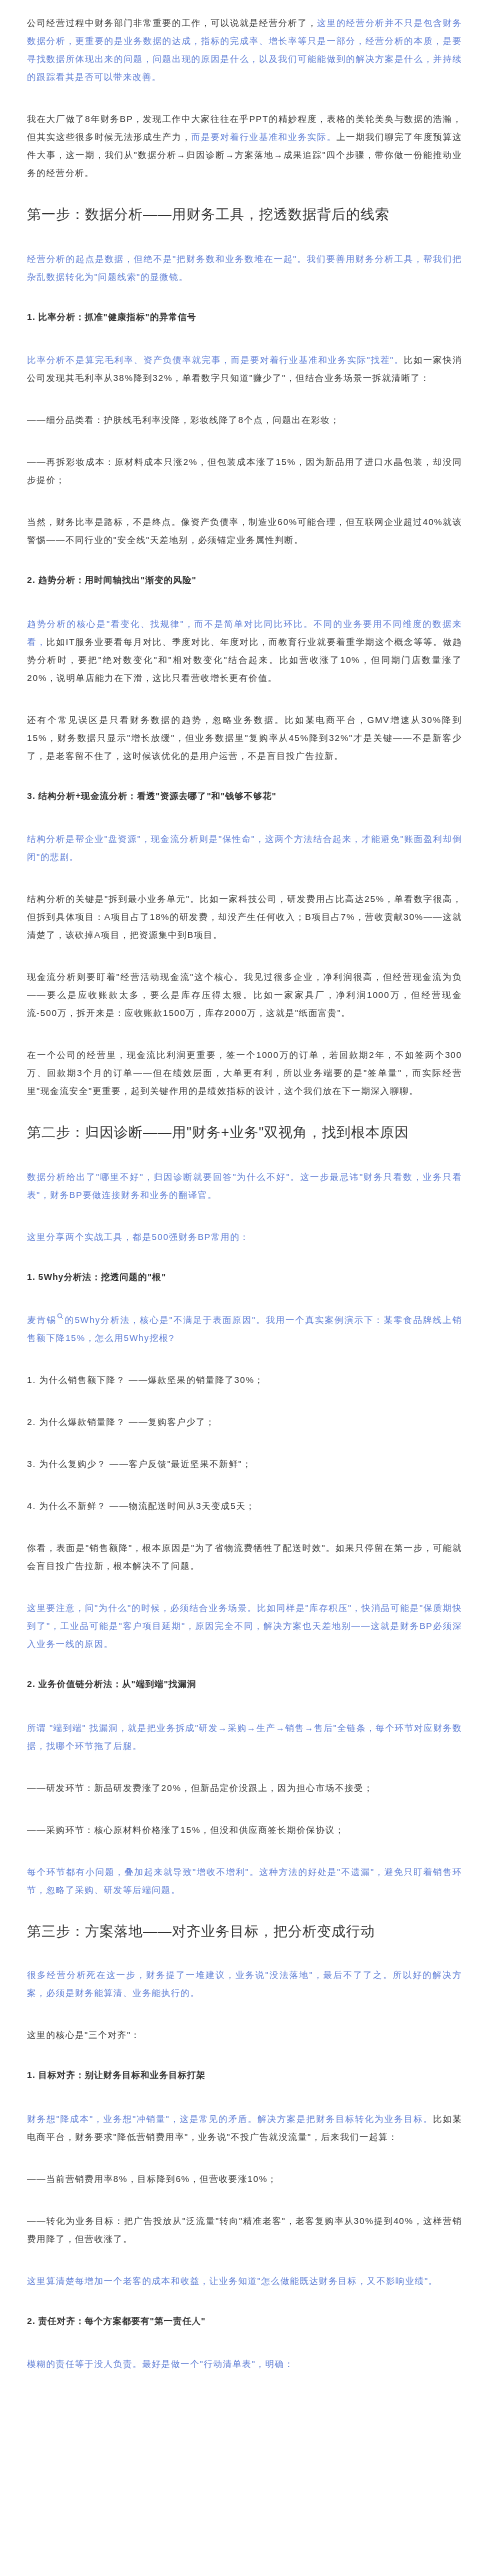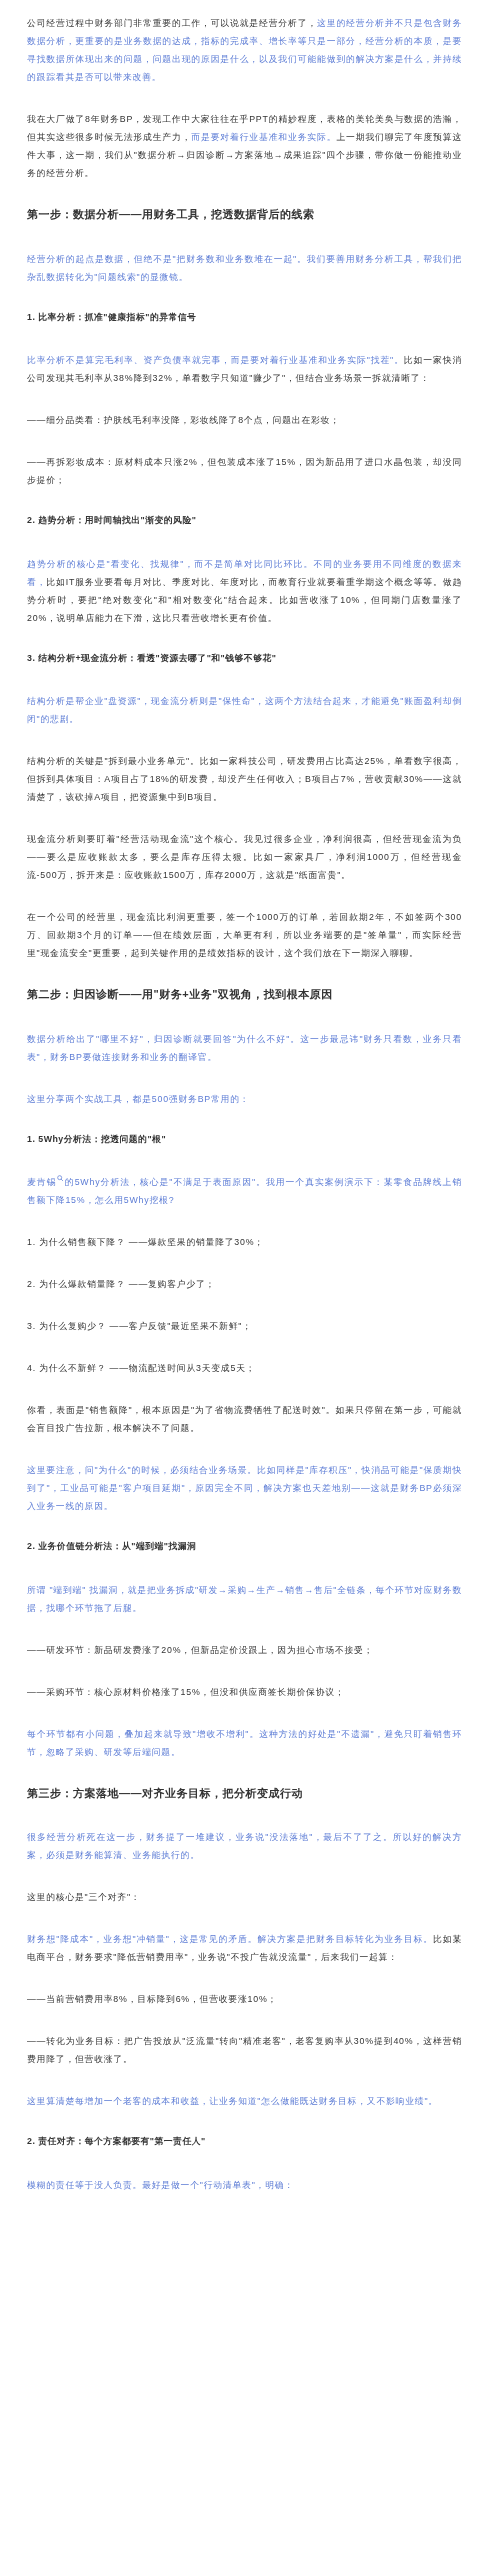--- a/index.html
+++ b/index.html
@@ -11,23 +11,23 @@
   .article{padding:14.4px 27px 29px 27px;}
   .article p{
     margin:0 1px 24px 0;
     font-size:8.8px;
     line-height:18px;
     letter-spacing:0.8px;
     text-align:justify;
   }
   .article h2{
     margin:7.2px 0 27px 0;
-    font-size:11px;
+    font-size:14px;
     line-height:16.5px;
-    font-weight:bold;
+    font-weight:normal;
     color:#222222;
     letter-spacing:0.5px;
   }
   .article h3{
     margin:5.2px 0 26px 0;
     font-size:8.8px;
     line-height:15.5px;
     font-weight:bold;
     color:#222222;
     letter-spacing:0.5px;
@@ -49,22 +49,24 @@
 
 <div class="article">
     <p><span class="c-body">公司经营过程中财务部门非常重要的工作，可以说就是经营分析了，</span><span class="c-blue">这里的经营分析并不只是包含财务数据分析，更重要的是业务数据的达成，指标的完成率、增长率等只是一部分，经营分析的本质，是要寻找数据所体现出来的问题，问题出现的原因是什么，以及我们可能能做到的解决方案是什么，并持续的跟踪看其是否可以带来改善。</span></p>
     <p><span class="c-body">我在大厂做了8年财务BP，发现工作中大家往往在乎PPT的精妙程度，表格的美轮美奂与数据的浩瀚，但其实这些很多时候无法形成生产力，</span><span class="c-blue">而是要对着行业基准和业务实际。</span><span class="c-body">上一期我们聊完了年度预算这件大事，这一期，我们从"数据分析→归因诊断→方案落地→成果追踪"四个步骤，带你做一份能推动业务的经营分析。</span></p>
     <h2><span class="c-body">第一步：数据分析——用财务工具，挖透数据背后的线索</span></h2>
     <p><span class="c-blue">经营分析的起点是数据，但绝不是"把财务数和业务数堆在一起"。我们要善用财务分析工具，帮我们把杂乱数据转化为"问题线索"的显微镜。</span></p>
     <h3><span class="c-body">1. 比率分析：抓准"健康指标"的异常信号</span></h3>
     <p><span class="c-blue">比率分析不是算完毛利率、资产负债率就完事，而是要对着行业基准和业务实际"找茬"。</span><span class="c-body">比如一家快消公司发现其毛利率从38%降到32%，单看数字只知道"赚少了"，但结合业务场景一拆就清晰了：</span></p>
     <p><span class="c-body">——细分品类看：护肤线毛利率没降，彩妆线降了8个点，问题出在彩妆；</span></p>
     <p><span class="c-body">——再拆彩妆成本：原材料成本只涨2%，但包装成本涨了15%，因为新品用了进口水晶包装，却没同步提价；</span></p>
+    <p><span class="c-body">当然，财务比率是路标，不是终点。像资产负债率，制造业60%可能合理，但互联网企业超过40%就该警惕——不同行业的"安全线"天差地别，必须锚定业务属性判断。</span></p>
     <h3><span class="c-body">2. 趋势分析：用时间轴找出"渐变的风险"</span></h3>
     <p><span class="c-blue">趋势分析的核心是"看变化、找规律"，而不是简单对比同比环比。不同的业务要用不同维度的数据来看，</span><span class="c-body">比如IT服务业要看每月对比、季度对比、年度对比，而教育行业就要着重学期这个概念等等。做趋势分析时，要把"绝对数变化"和"相对数变化"结合起来。比如营收涨了10%，但同期门店数量涨了20%，说明单店能力在下滑，这比只看营收增长更有价值。</span></p>
+    <p><span class="c-body">还有个常见误区是只看财务数据的趋势，忽略业务数据。比如某电商平台，GMV增速从30%降到15%，财务数据只显示"增长放缓"，但业务数据里"复购率从45%降到32%"才是关键——不是新客少了，是老客留不住了，这时候该优化的是用户运营，不是盲目投广告拉新。</span></p>
     <h3><span class="c-body">3. 结构分析+现金流分析：看透"资源去哪了"和"钱够不够花"</span></h3>
     <p><span class="c-blue">结构分析是帮企业"盘资源"，现金流分析则是"保性命"，这两个方法结合起来，才能避免"账面盈利却倒闭"的悲剧。</span></p>
     <p><span class="c-body">结构分析的关键是"拆到最小业务单元"。比如一家科技公司，研发费用占比高达25%，单看数字很高，但拆到具体项目：A项目占了18%的研发费，却没产生任何收入；B项目占7%，营收贡献30%——这就清楚了，该砍掉A项目，把资源集中到B项目。</span></p>
     <p><span class="c-body">现金流分析则要盯着"经营活动现金流"这个核心。我见过很多企业，净利润很高，但经营现金流为负——要么是应收账款太多，要么是库存压得太狠。比如一家家具厂，净利润1000万，但经营现金流-500万，拆开来是：应收账款1500万，库存2000万，这就是"纸面富贵"。</span></p>
     <p><span class="c-body">在一个公司的经营里，现金流比利润更重要，签一个1000万的订单，若回款期2年，不如签两个300万、回款期3个月的订单——但在绩效层面，大单更有利，所以业务端要的是"签单量"，而实际经营里"现金流安全"更重要，起到关键作用的是绩效指标的设计，这个我们放在下一期深入聊聊。</span></p>
     <h2><span class="c-body">第二步：归因诊断——用"财务+业务"双视角，找到根本原因</span></h2>
     <p><span class="c-blue">数据分析给出了"哪里不好"，归因诊断就要回答"为什么不好"。这一步最忌讳"财务只看数，业务只看表"，财务BP要做连接财务和业务的翻译官。</span></p>
     <p><span class="c-blue">这里分享两个实战工具，都是500强财务BP常用的：</span></p>
     <h3><span class="c-body">1. 5Why分析法：挖透问题的"根"</span></h3>
     <p><span class="kw-link">麦肯锡</span><span class="search-icon"><svg width="6.7" height="6.7" viewBox="0 0 13 13" fill="none" xmlns="http://www.w3.org/2000/svg">
@@ -78,20 +80,21 @@
     <p><span class="c-body">你看，表面是"销售额降"，根本原因是"为了省物流费牺牲了配送时效"。如果只停留在第一步，可能就会盲目投广告拉新，根本解决不了问题。</span></p>
     <p><span class="c-blue">这里要注意，问"为什么"的时候，必须结合业务场景。比如同样是"库存积压"，快消品可能是"保质期快到了"，工业品可能是"客户项目延期"，原因完全不同，解决方案也天差地别——这就是财务BP必须深入业务一线的原因。</span></p>
     <h3><span class="c-body">2. 业务价值链分析法：从"端到端"找漏洞</span></h3>
     <p><span class="c-blue">所谓 "端到端" 找漏洞，就是把业务拆成"研发→采购→生产→销售→售后"全链条，每个环节对应财务数据，找哪个环节拖了后腿。</span></p>
     <p><span class="c-body">——研发环节：新品研发费涨了20%，但新品定价没跟上，因为担心市场不接受；</span></p>
     <p><span class="c-body">——采购环节：核心原材料价格涨了15%，但没和供应商签长期价保协议；</span></p>
     <p><span class="c-blue">每个环节都有小问题，叠加起来就导致"增收不增利"。这种方法的好处是"不遗漏"，避免只盯着销售环节，忽略了采购、研发等后端问题。</span></p>
     <h2><span class="c-body">第三步：方案落地——对齐业务目标，把分析变成行动</span></h2>
     <p><span class="c-blue">很多经营分析死在这一步，财务提了一堆建议，业务说"没法落地"，最后不了了之。所以好的解决方案，必须是财务能算清、业务能执行的。</span></p>
     <p><span class="c-body">这里的核心是"三个对齐"：</span></p>
+    <h3><span class="c-body">1. 目标对齐：别让财务目标和业务目标打架</span></h3>
     <p><span class="c-blue">财务想"降成本"，业务想"冲销量"，这是常见的矛盾。解决方案是把财务目标转化为业务目标。</span><span class="c-body">比如某电商平台，财务要求"降低营销费用率"，业务说"不投广告就没流量"，后来我们一起算：</span></p>
     <p><span class="c-body">——当前营销费用率8%，目标降到6%，但营收要涨10%；</span></p>
     <p><span class="c-body">——转化为业务目标：把广告投放从"泛流量"转向"精准老客"，老客复购率从30%提到40%，这样营销费用降了，但营收涨了。</span></p>
     <p><span class="c-blue">这里算清楚每增加一个老客的成本和收益，让业务知道"怎么做能既达财务目标，又不影响业绩"。</span></p>
     <h3><span class="c-body">2. 责任对齐：每个方案都要有"第一责任人"</span></h3>
     <p><span class="c-blue">模糊的责任等于没人负责。最好是做一个"行动清单表"，明确：</span></p>
     <p></p>
   </div>
 
 

